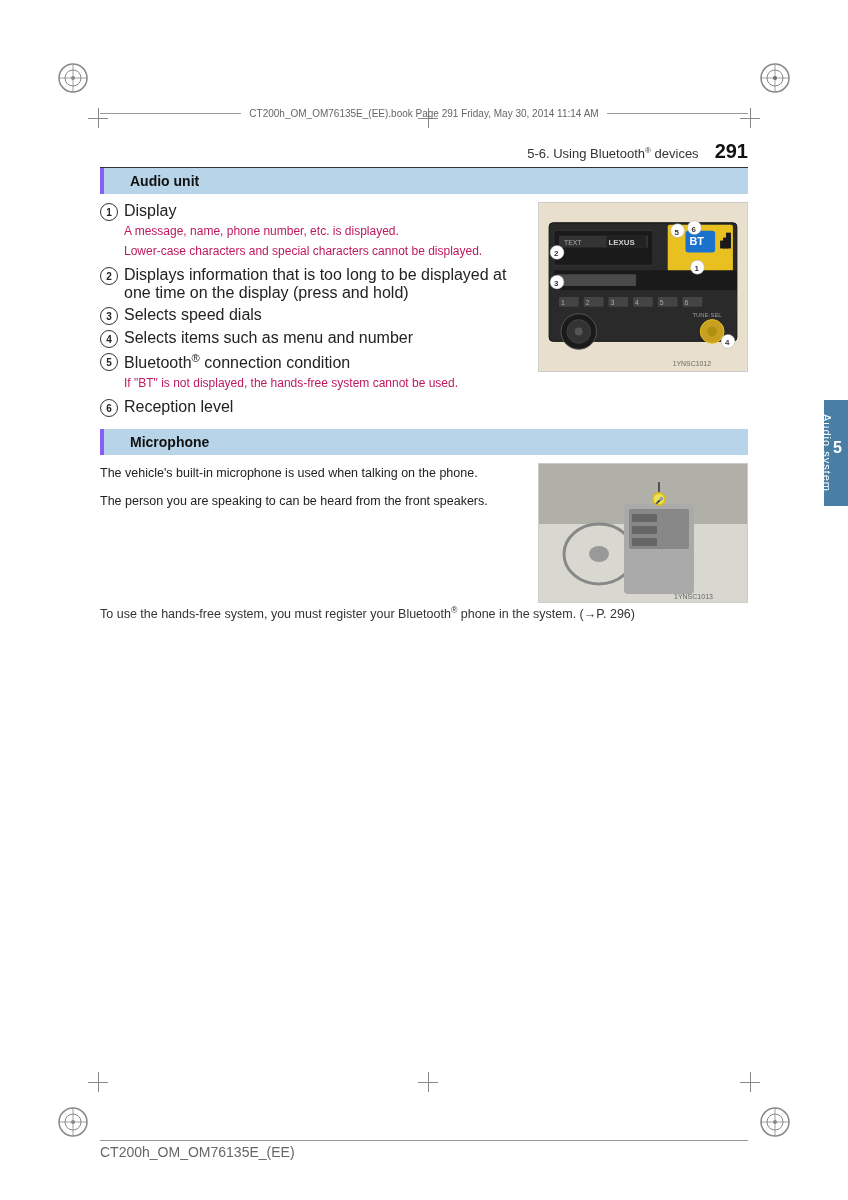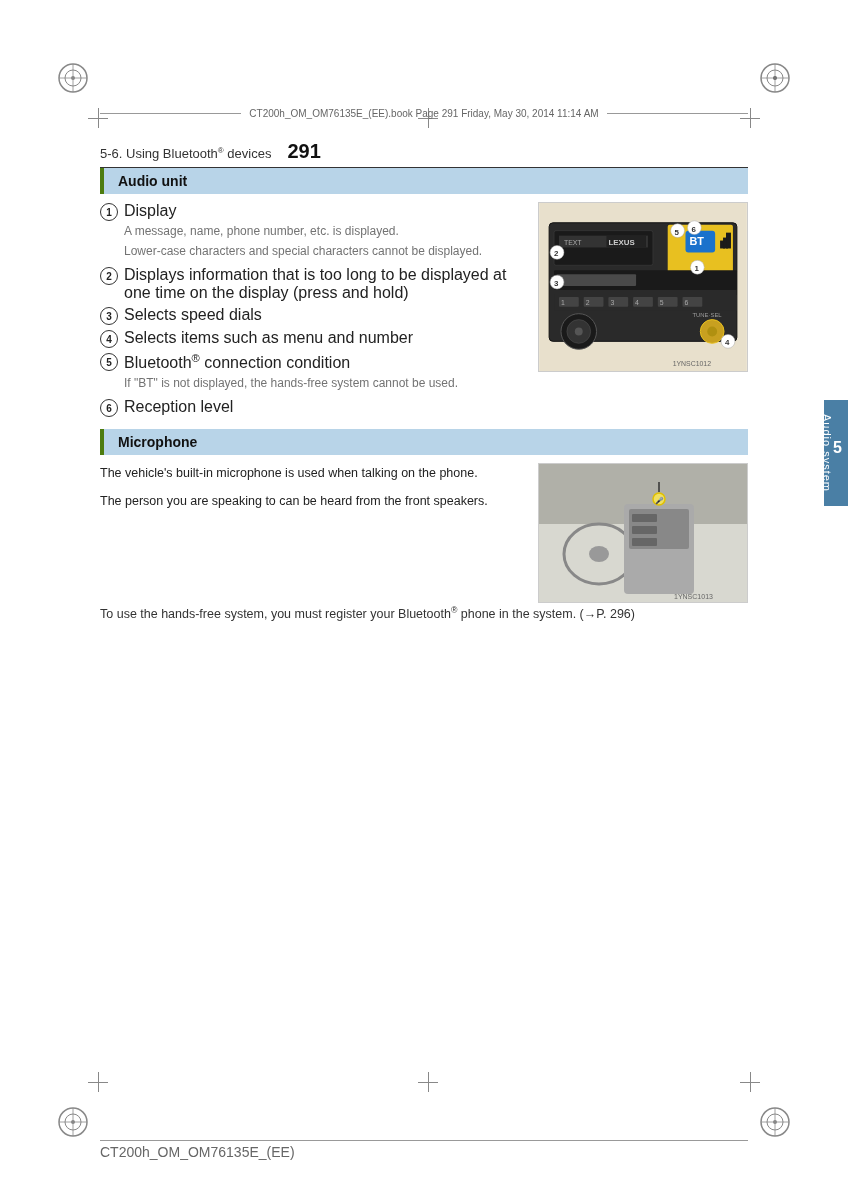--- a/index.html
+++ b/index.html
@@ -51,20 +51,21 @@
       margin-left: 8px;
     }
 
     
     .page-header {
       position: absolute;
       top: 140px;
       left: 100px;
       right: 100px;
       display: flex;
+      justify-content: flex-end;
       align-items: baseline;
       border-bottom: 2px solid #333;
       padding-bottom: 4px;
     }
     .header-title {
       font-size: 13px;
       color: #333;
     }
     .header-title sup { font-size: 8px; }
     .page-number {
@@ -79,26 +80,26 @@
       position: absolute;
       top: 168px;
       left: 100px;
       right: 100px;
       bottom: 100px;
     }
 
     
     .section-header {
       background: #b8d4e8;
-      padding: 5px 14px;
+      padding: 5px 26px;
       font-weight: bold;
       font-size: 14px;
       color: #111;
       margin-bottom: 8px;
-      border-left: 4px solid #4d7c0f;
+      border-left: 4px solid #8b5cf6;
     }
 
     
     .two-col {
       display: flex;
       gap: 16px;
       margin-bottom: 8px;
     }
     .col-text {
       flex: 1;
@@ -131,21 +132,21 @@
     }
     .item-content {
       flex: 1;
     }
     .item-title {
       font-weight: normal;
       font-size: 16px;
     }
     .item-sub {
       font-size: 12px;
-      color: #737373;
+      color: #be185d;
       margin-left: 0;
       margin-top: 2px;
       line-height: 1.5;
     }
     .item-sub p {
       margin-bottom: 2px;
     }
 
     
     .audio-image {

